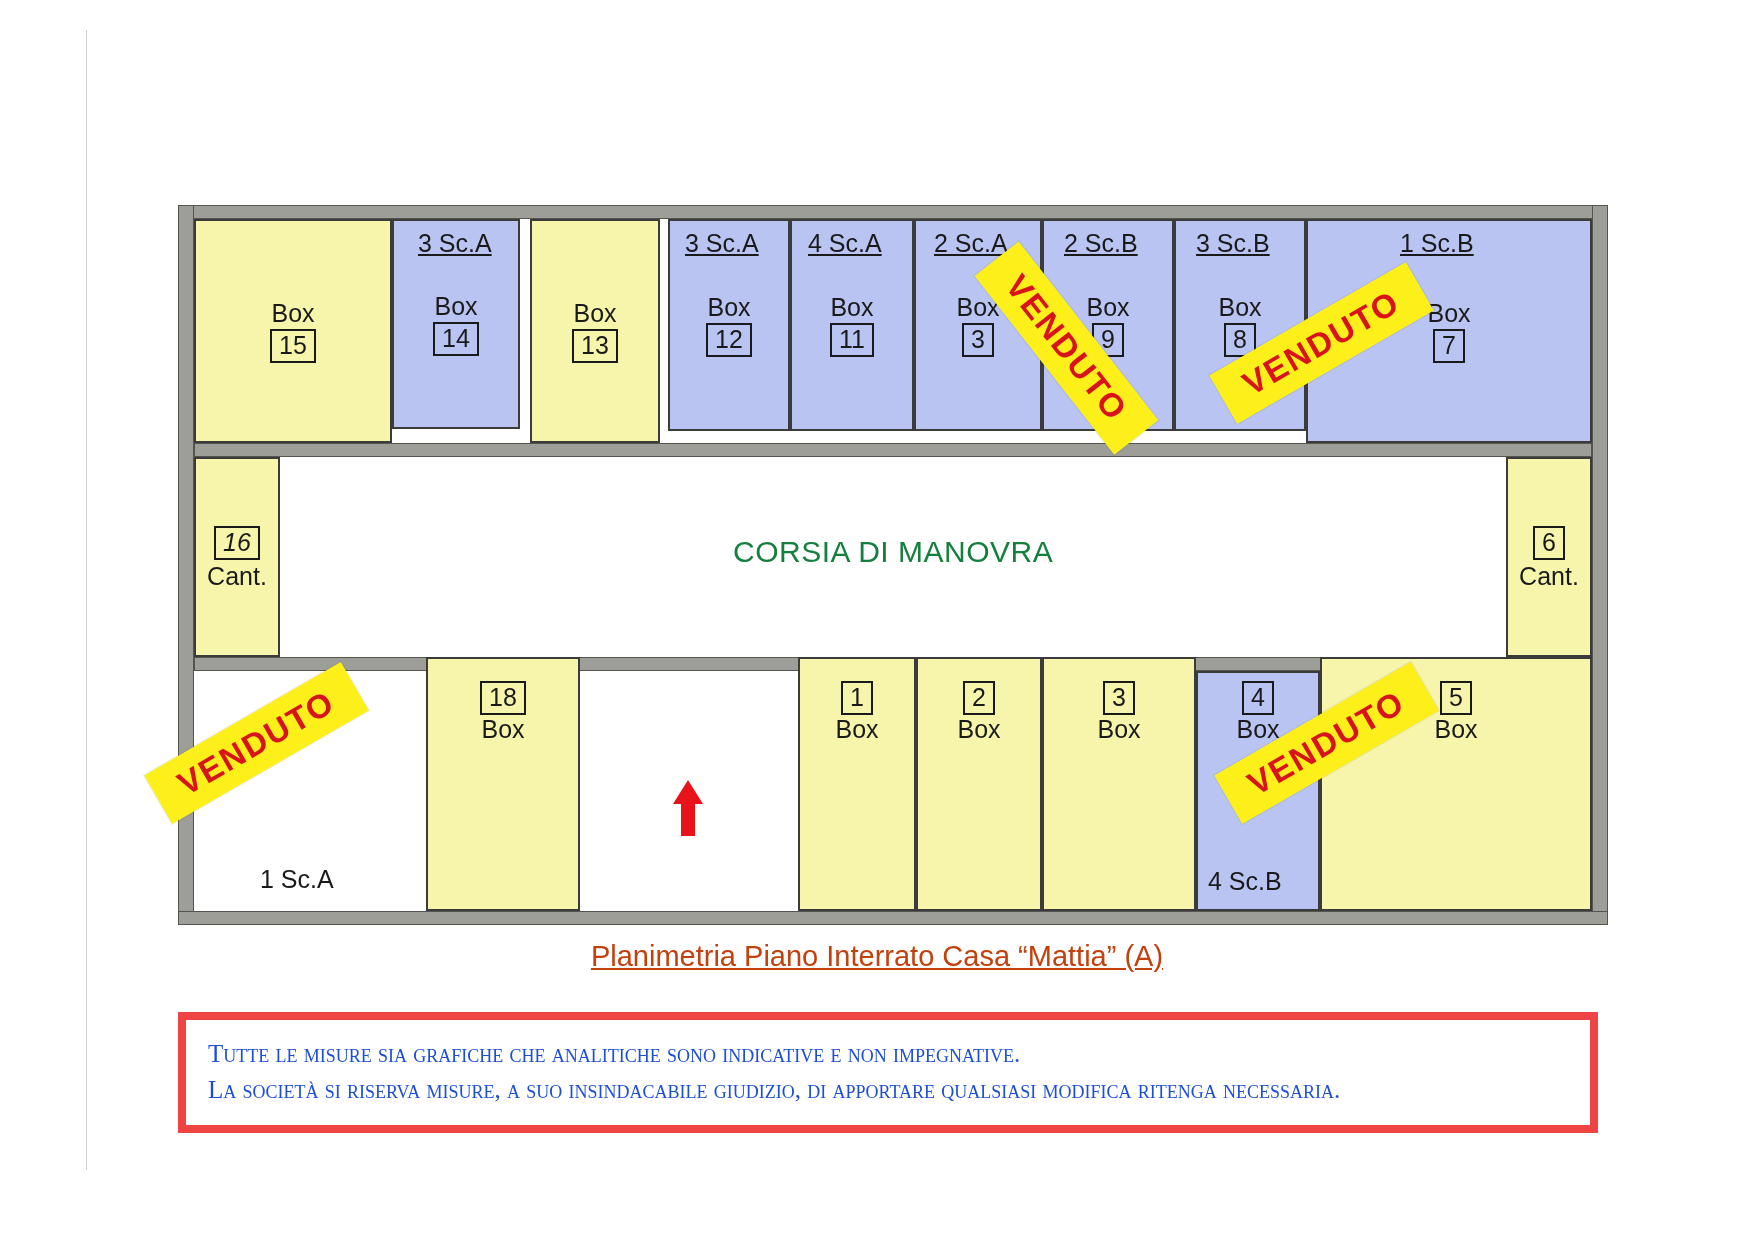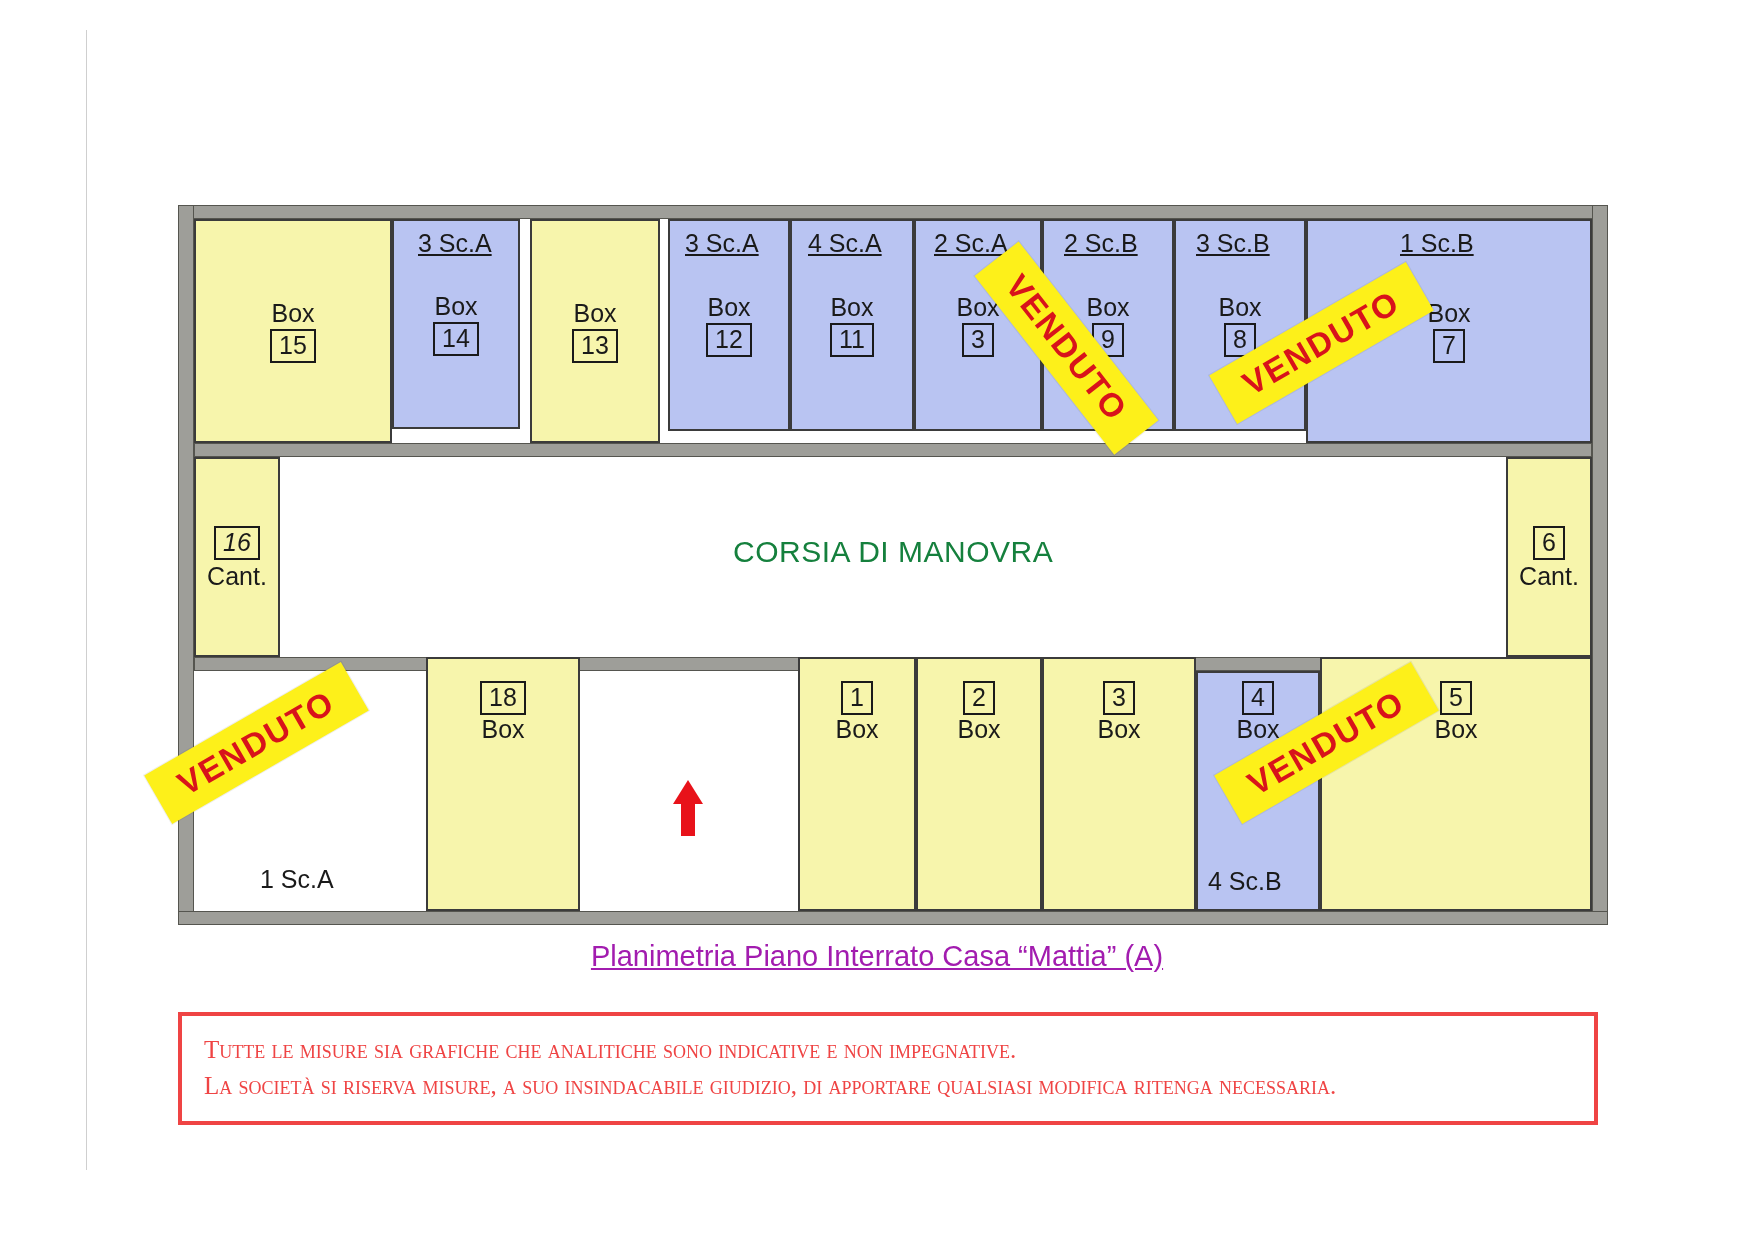--- a/index.html
+++ b/index.html
@@ -123,37 +123,37 @@
     box-shadow: 0 0 0 1px rgba(0,0,0,0.07);
   }
 
   
   .caption {
     position: absolute;
     left: 0; top: 940px;
     width: 1754px;
     text-align: center;
     font-size: 29px;
-    color: #a21caf;
+    color: #c2410c;
   }
   .caption span { text-decoration: underline; }
 
   
   .disclaimer {
     position: absolute;
     left: 178px;
     top: 1012px;
     width: 1420px;
-    border: 4px solid #ef4444;
+    border: 8px solid #ef4444;
     box-sizing: border-box;
     padding: 16px 18px 18px 22px;
     font-family: "Liberation Serif", serif;
     font-size: 25px;
     font-variant: small-caps;
-    color: #ef4444;
+    color: #1d4ed8;
     line-height: 1.42;
   }
 </style>
 </head>
 <body>
 
 <div class="scan-rule"></div>
 
 <div id="plan">
 

